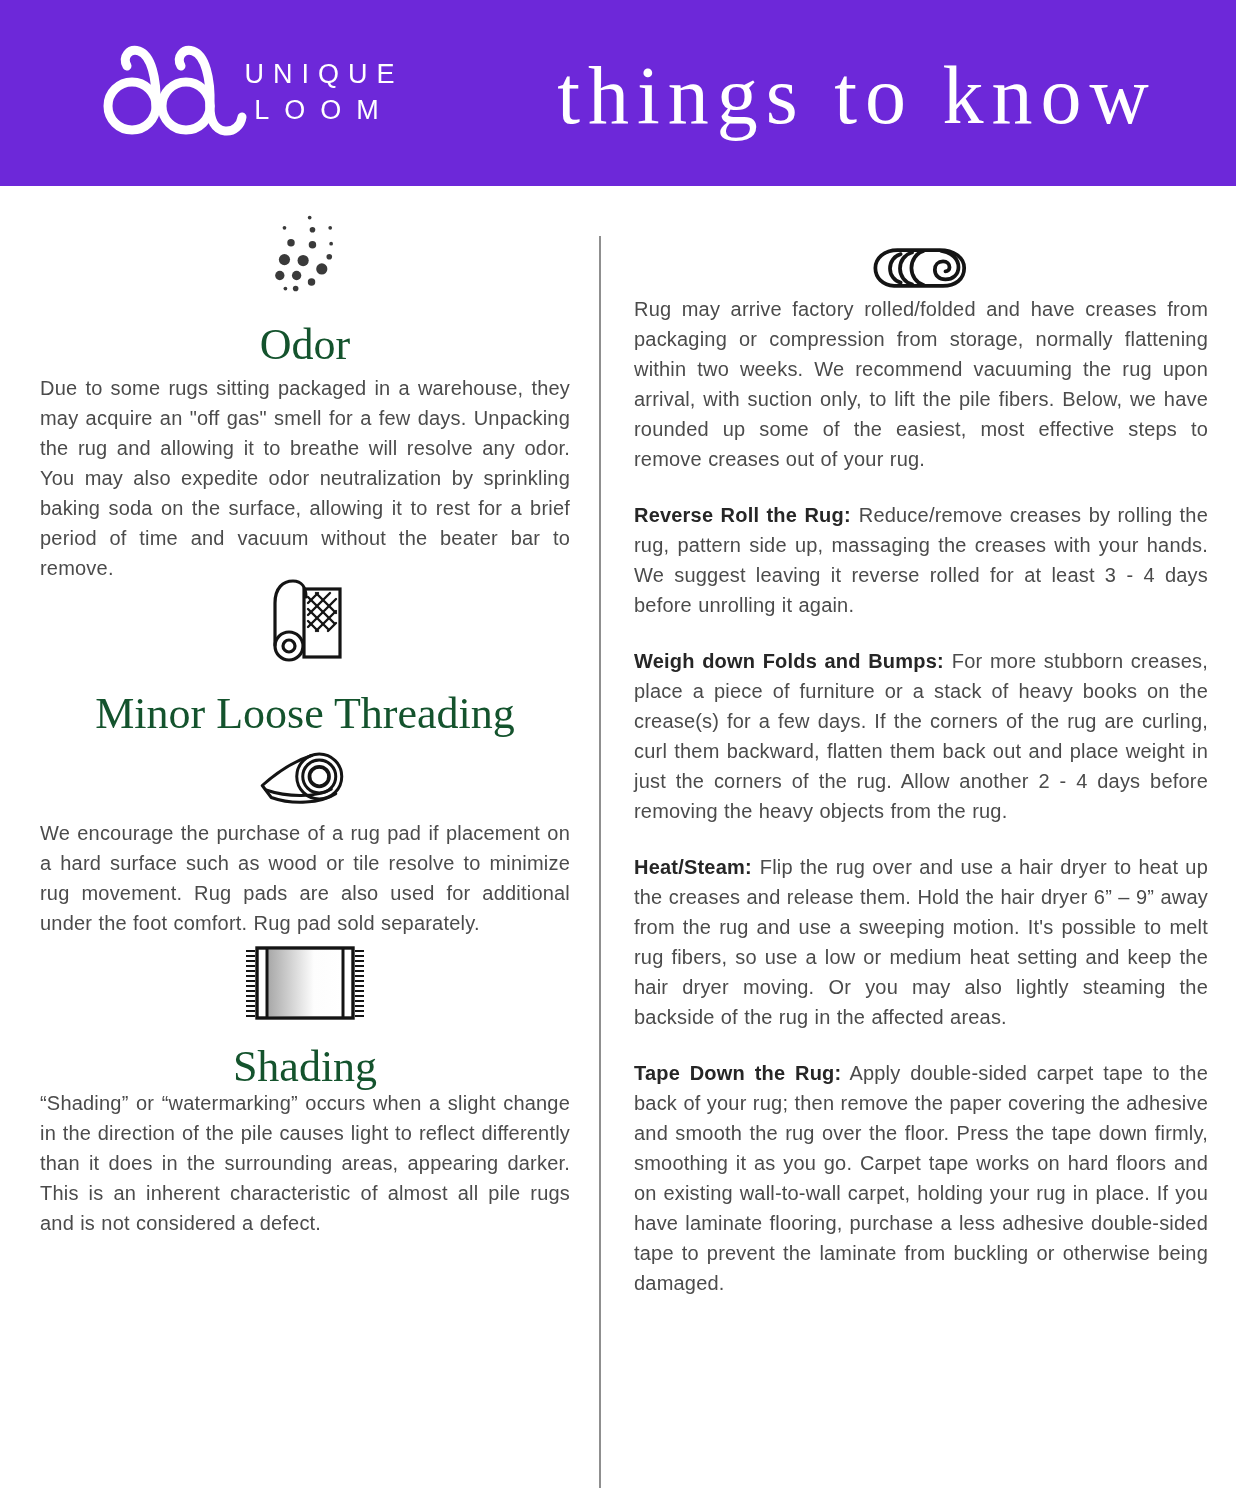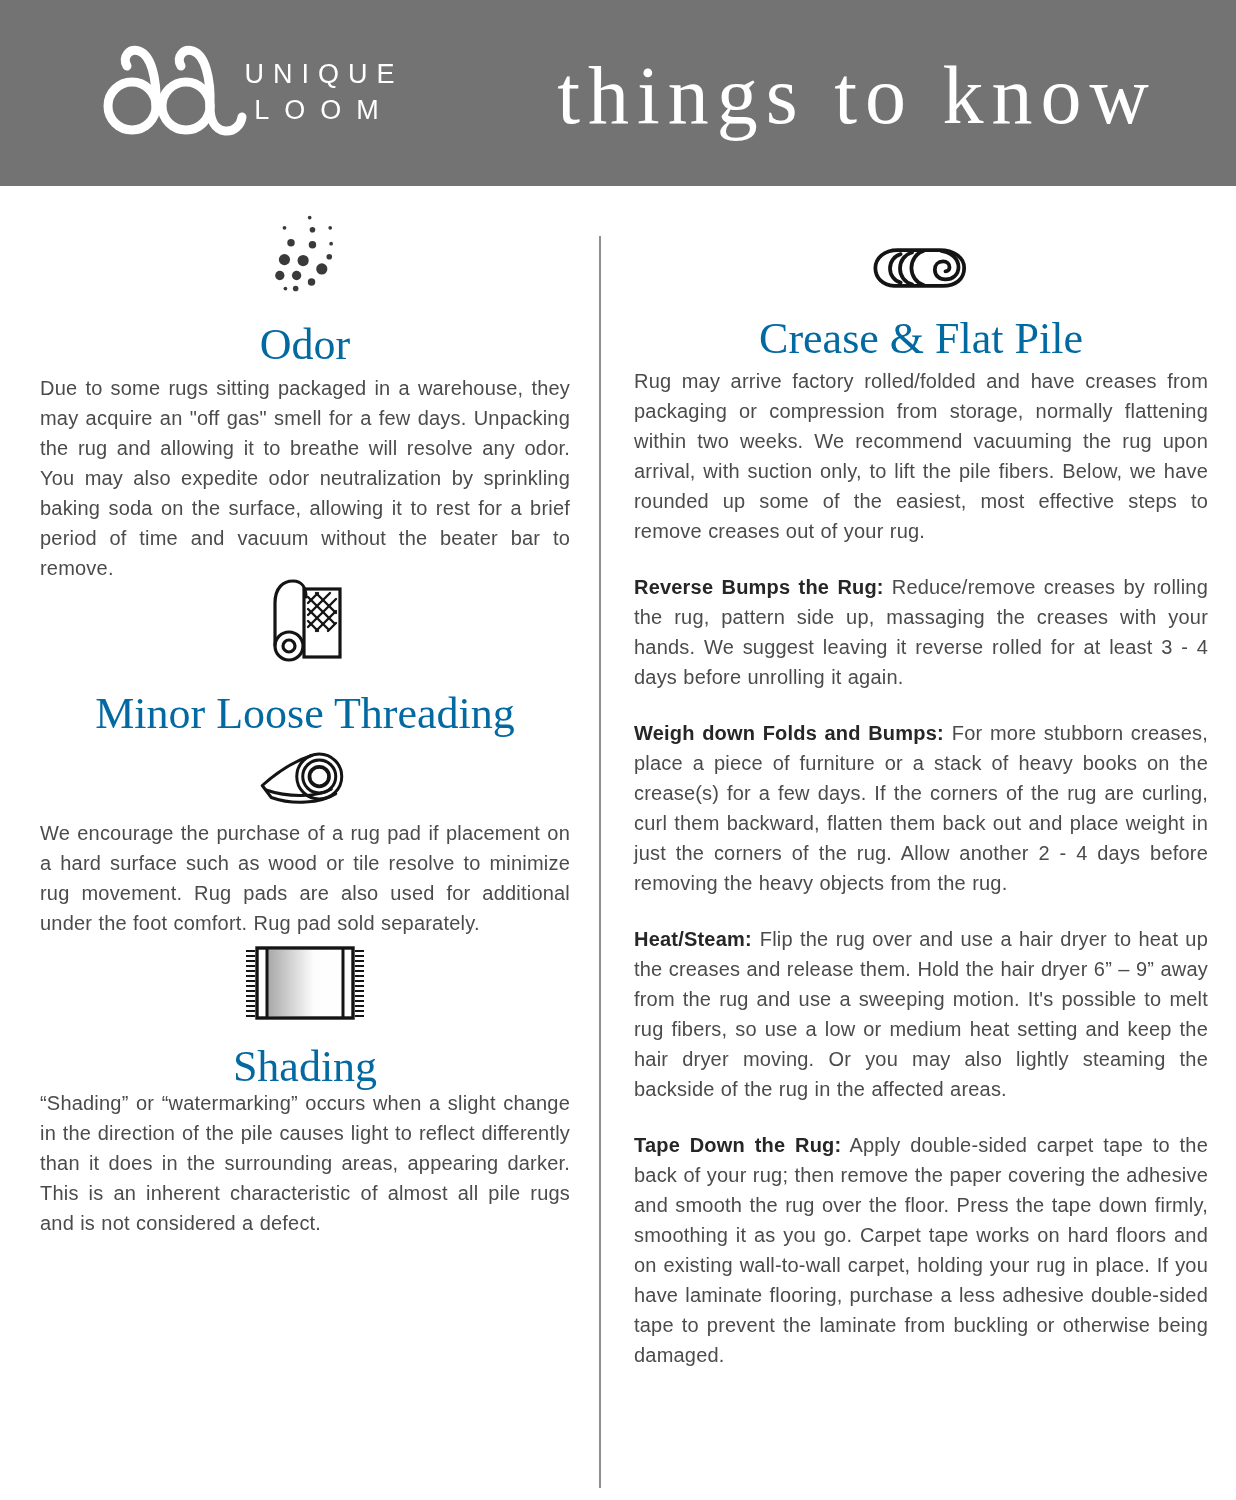--- a/index.html
+++ b/index.html
@@ -1,40 +1,40 @@
 <!DOCTYPE html>
 <html><head>
 <meta charset="utf-8">
 <style>
   html,body{margin:0;padding:0;}
   body{
     width:1236px;height:1500px;position:relative;background:#ffffff;
     font-family:"Liberation Sans", sans-serif;overflow:hidden;
   }
   
-  .banner{position:absolute;left:0;top:0;width:1236px;height:186px;background:#737373;}
+  .banner{position:absolute;left:0;top:0;width:1236px;height:186px;background:#6d28d9;}
   .logo-mark{position:absolute;left:98px;top:40px;}
   .brand-text{position:absolute;left:244px;top:56px;width:160px;color:#ffffff;text-align:center;}
   .brand-line1{font-size:27px;letter-spacing:9px;line-height:36px;}
   .brand-line2{font-size:27px;letter-spacing:15px;line-height:36px;}
   .page-title{
     position:absolute;left:492px;top:36px;width:730px;height:120px;
     display:flex;align-items:center;justify-content:center;
     font-family:"Liberation Serif", serif;font-size:82px;letter-spacing:8px;color:#ffffff;
     white-space:nowrap;
   }
   
   .divider{position:absolute;left:599px;top:236px;width:2px;height:1252px;background:#8f8f8f;}
   .col{position:absolute;top:186px;}
   .col-left{left:40px;width:530px;}
   .col-right{left:634px;width:574px;}
   .icon-wrap{display:flex;justify-content:center;}
   h2{
     font-family:"Liberation Serif", serif;font-weight:400;font-size:44px;line-height:46px;
-    color:#0369a1;text-align:center;margin:0;
+    color:#14532d;text-align:center;margin:0;
   }
   p.body{
     font-size:20px;line-height:30px;letter-spacing:0.2px;word-spacing:0.5px;
     color:#4b4b4b;text-align:justify;margin:0;
   }
   p.body strong{color:#262626;font-weight:700;margin-right:8px;}
   
   .sec-odor .icon-wrap{margin-top:26px;}
   .sec-odor h2{margin-top:26px;}
   .sec-odor p{margin-top:5px;}
@@ -163,25 +163,24 @@
 
   <div class="icon-wrap">
     <svg width="100" height="44" viewBox="0 0 122 54" fill="none" stroke="#141414" stroke-width="4.6" stroke-linecap="round" stroke-linejoin="round">
       <path d="M32,5 L84,5 C101,5 114,14 114,27 C114,41 103,49 88,49 L28,49 C14,48 5,39 5,27 C5,15 16,5 32,5 Z"></path>
       <path d="M36,10 A17,18 0 0 0 36,45"></path>
       <path d="M50,8 A19,20 0 0 0 50,47"></path>
       <path d="M64,6 A21,22 0 0 0 64,48"></path>
       <path d="M86,6 c13,2 21,10 21,20 c0,9 -7,15 -16,15 c-8,0 -13,-5 -13,-12 c0,-6 4,-10 10,-10 c5,0 8,3 8,7 c0,3 -2,5 -5,5"></path>
     </svg>
   </div>
-  <h2>Crease &amp; Flat Pile</h2>
   <p class="body intro">Rug may arrive factory rolled/folded and have creases from packaging or compression from storage, normally flattening within two weeks. We recommend vacuuming the rug upon arrival, with suction only, to lift the pile fibers. Below, we have rounded up some of the easiest, most effective steps to remove creases out of your rug.</p>
 
   <p class="body tip">
-    <strong>Reverse Bumps the Rug:</strong><span>Reduce/remove creases by rolling the rug, pattern side up, massaging the creases with your hands. We suggest leaving it reverse rolled for at least 3 - 4 days before unrolling it again.</span>
+    <strong>Reverse Roll the Rug:</strong><span>Reduce/remove creases by rolling the rug, pattern side up, massaging the creases with your hands. We suggest leaving it reverse rolled for at least 3 - 4 days before unrolling it again.</span>
   </p>
   <p class="body tip">
     <strong>Weigh down Folds and Bumps:</strong><span>For more stubborn creases, place a piece of furniture or a stack of heavy books on the crease(s) for a few days. If the corners of the rug are curling, curl them backward, flatten them back out and place weight in just the corners of the rug. Allow another 2 - 4 days before removing the heavy objects from the rug.</span>
   </p>
   <p class="body tip">
     <strong>Heat/Steam:</strong><span>Flip the rug over and use a hair dryer to heat up the creases and release them. Hold the hair dryer 6” – 9” away from the rug and use a sweeping motion. It's possible to melt rug fibers, so use a low or medium heat setting and keep the hair dryer moving. Or you may also lightly steaming the backside of the rug in the affected areas.</span>
   </p>
   <p class="body tip">
     <strong>Tape Down the Rug:</strong><span>Apply double-sided carpet tape to the back of your rug; then remove the paper covering the adhesive and smooth the rug over the floor. Press the tape down firmly, smoothing it as you go. Carpet tape works on hard floors and on existing wall-to-wall carpet, holding your rug in place. If you have laminate flooring, purchase a less adhesive double-sided tape to prevent the laminate from buckling or otherwise being damaged.</span>
   </p>

